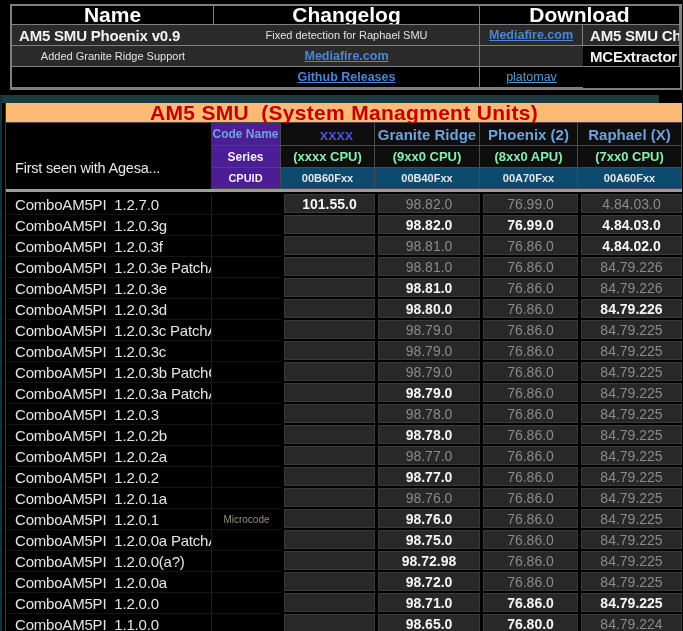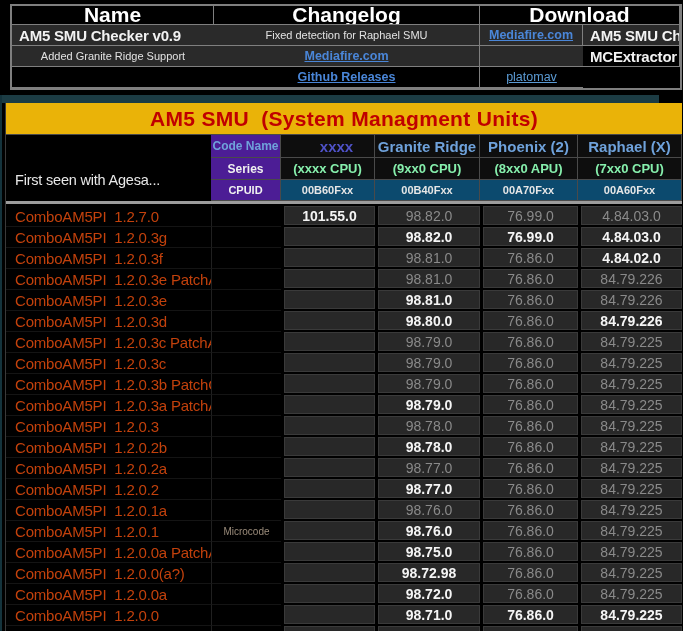--- a/index.html
+++ b/index.html
@@ -37,21 +37,21 @@
   .dl-link a{color:var(--link-blue);font-weight:bold;font-size:12.5px;text-decoration:underline;}
   .dl-link a.light{color:var(--link-blue-light);}
   .dl-link a.plain{font-weight:normal;}
   .dl-link a:empty{text-decoration:none;}
   
   .teal-band{position:absolute;left:0;top:95px;width:659px;height:8px;background:var(--teal);}
   .teal-edge{position:absolute;left:0;top:95px;width:2px;height:536px;background:#14333c;}
   
   .smu{position:absolute;left:5px;top:103px;width:677px;border-left:1px solid #3a3a3a;}
   .smu-title{
-    height:32px;background:#eab308;border-bottom:1px solid #4a4a4a;
+    height:20px;background:#fdba74;border-bottom:1px solid #4a4a4a;
     display:flex;align-items:center;justify-content:center;
     color:var(--title-red);font-weight:bold;font-size:21px;letter-spacing:0.3px;white-space:pre;
   }
   .smu-head{
     display:grid;grid-template-columns:205px 70px 94px 105px 98px 104px;
     grid-template-rows:23px 22px 21px;background:#000;
   }
   .h-cell{
     border-right:1px solid #4a4a4a;border-bottom:1px solid #4a4a4a;
     display:flex;align-items:center;justify-content:center;
@@ -73,21 +73,21 @@
   .smu-sep{height:3px;background:#9c9c9c;}
   .smu-gap{height:2px;background:#000;}
   
   .smu-row{
     display:grid;grid-template-columns:205px 70px 94px 105px 98px 104px;
     height:21px;
   }
   .r-name{
     background:#000;border-bottom:1px solid #141414;
     display:flex;align-items:center;padding-left:9px;
-    color:#c2410c;font-size:15px;letter-spacing:-0.2px;white-space:pre;overflow:hidden;text-align:right;
+    color:#e5e5e5;font-size:15px;letter-spacing:-0.2px;white-space:pre;overflow:hidden;text-align:right;
   }
   .r-sub{
     background:#000;border-left:1px solid #202020;border-bottom:1px solid #141414;
     display:flex;align-items:center;justify-content:center;
     color:var(--micro-tan);font-size:10px;overflow:hidden;
   }
   .val{
     background:var(--cell-bg);
     border-left:3px solid #000;border-bottom:2px solid #000;
     box-shadow:inset 0 0 0 1px #3a3a3a;
@@ -97,21 +97,21 @@
   .val.hl{color:var(--val-white);font-weight:bold;}
 </style>
 </head>
 <body>
 
 <div class="dl-table">
   <div class="dl-cell dl-head">Name</div>
   <div class="dl-cell dl-head">Changelog</div>
   <div class="dl-cell dl-head download">Download</div>
 
-  <div class="dl-cell dl-row-a dl-name">AM5 SMU Checker v0.9</div>
+  <div class="dl-cell dl-row-a dl-name">AM5 SMU Phoenix v0.9</div>
   <div class="dl-cell dl-row-a dl-chg">Fixed detection for Raphael SMU</div>
   <div class="dl-cell dl-row-a dl-link">
       <a href="#">Mediafire.com</a>
     </div>
 
   <div class="dl-cell dl-row-a dl-name">AM5 SMU Checker v0.8</div>
   <div class="dl-cell dl-row-a dl-chg">Added Granite Ridge Support</div>
   <div class="dl-cell dl-row-a dl-link">
       <a href="#">Mediafire.com</a>
     </div>

